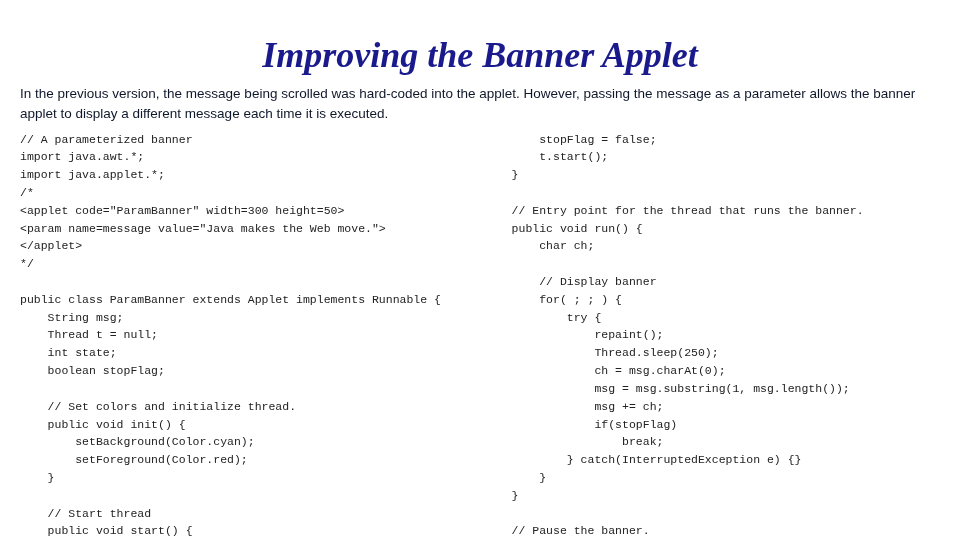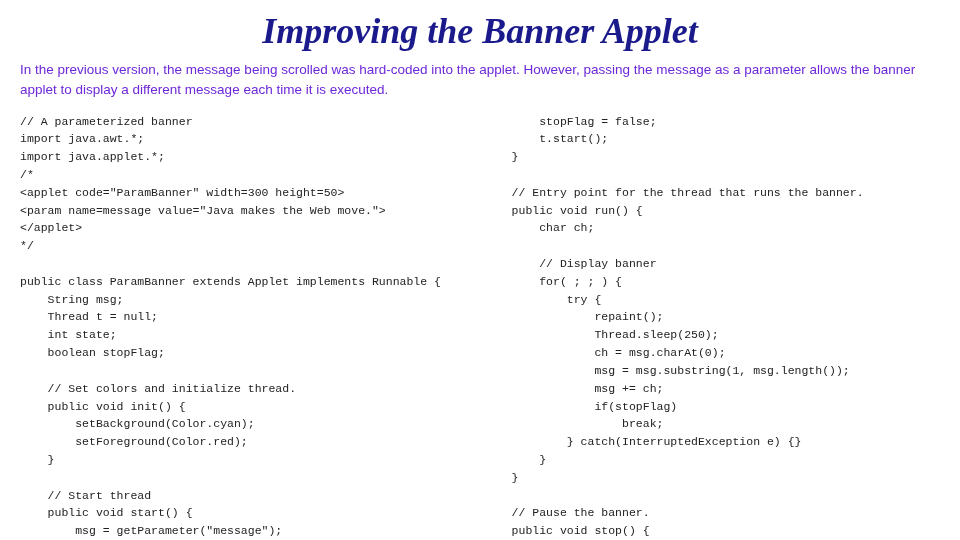--- a/index.html
+++ b/index.html
@@ -16,26 +16,27 @@
       padding: 10px 20px 10px 20px;
     }
     .title {
       text-align: center;
       font-size: 36px;
       font-weight: bold;
       font-style: italic;
       color: #1a1a8c;
       margin-bottom: 8px;
       font-family: Georgia, serif;
+      margin-top: 24px;
     }
     .intro {
       font-size: 13.5px;
-      color: #6d28d9;
+      color: #0f172a;
       line-height: 1.5;
-      margin-bottom: 12px;
+      margin-bottom: 6px;
     }
     .code-area {
       display: flex;
       gap: 0;
       width: 100%;
     }
     .code-block {
       flex: 1;
       font-family: 'Courier New', Courier, monospace;
       font-size: 11.5px;

